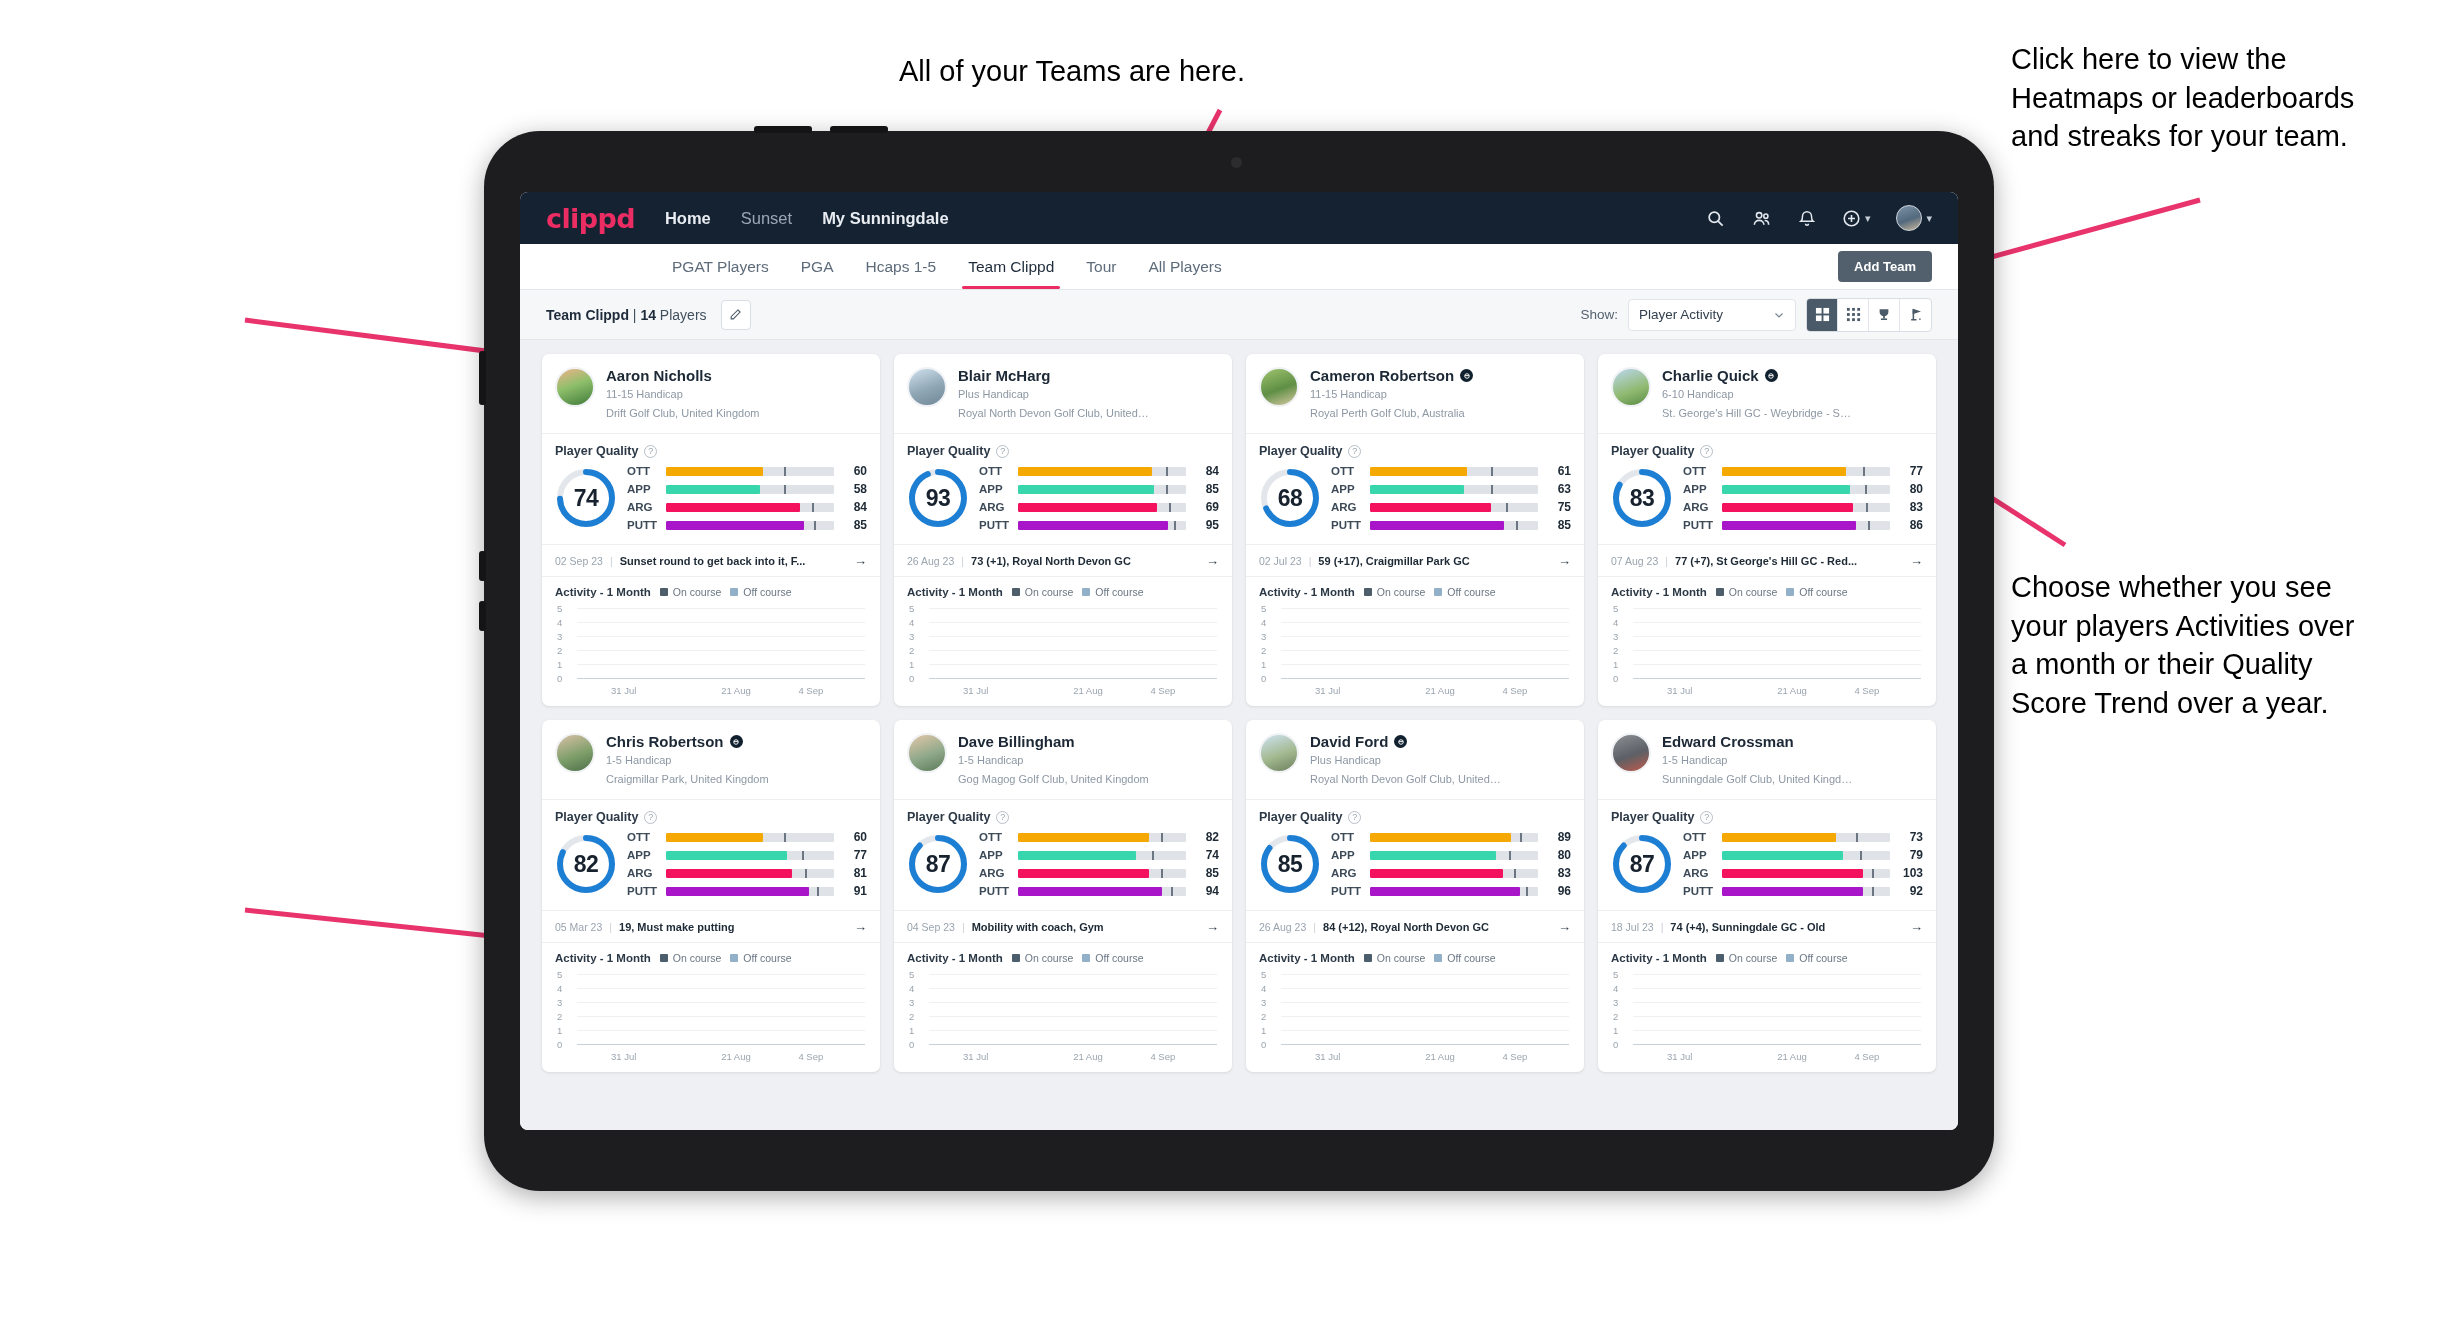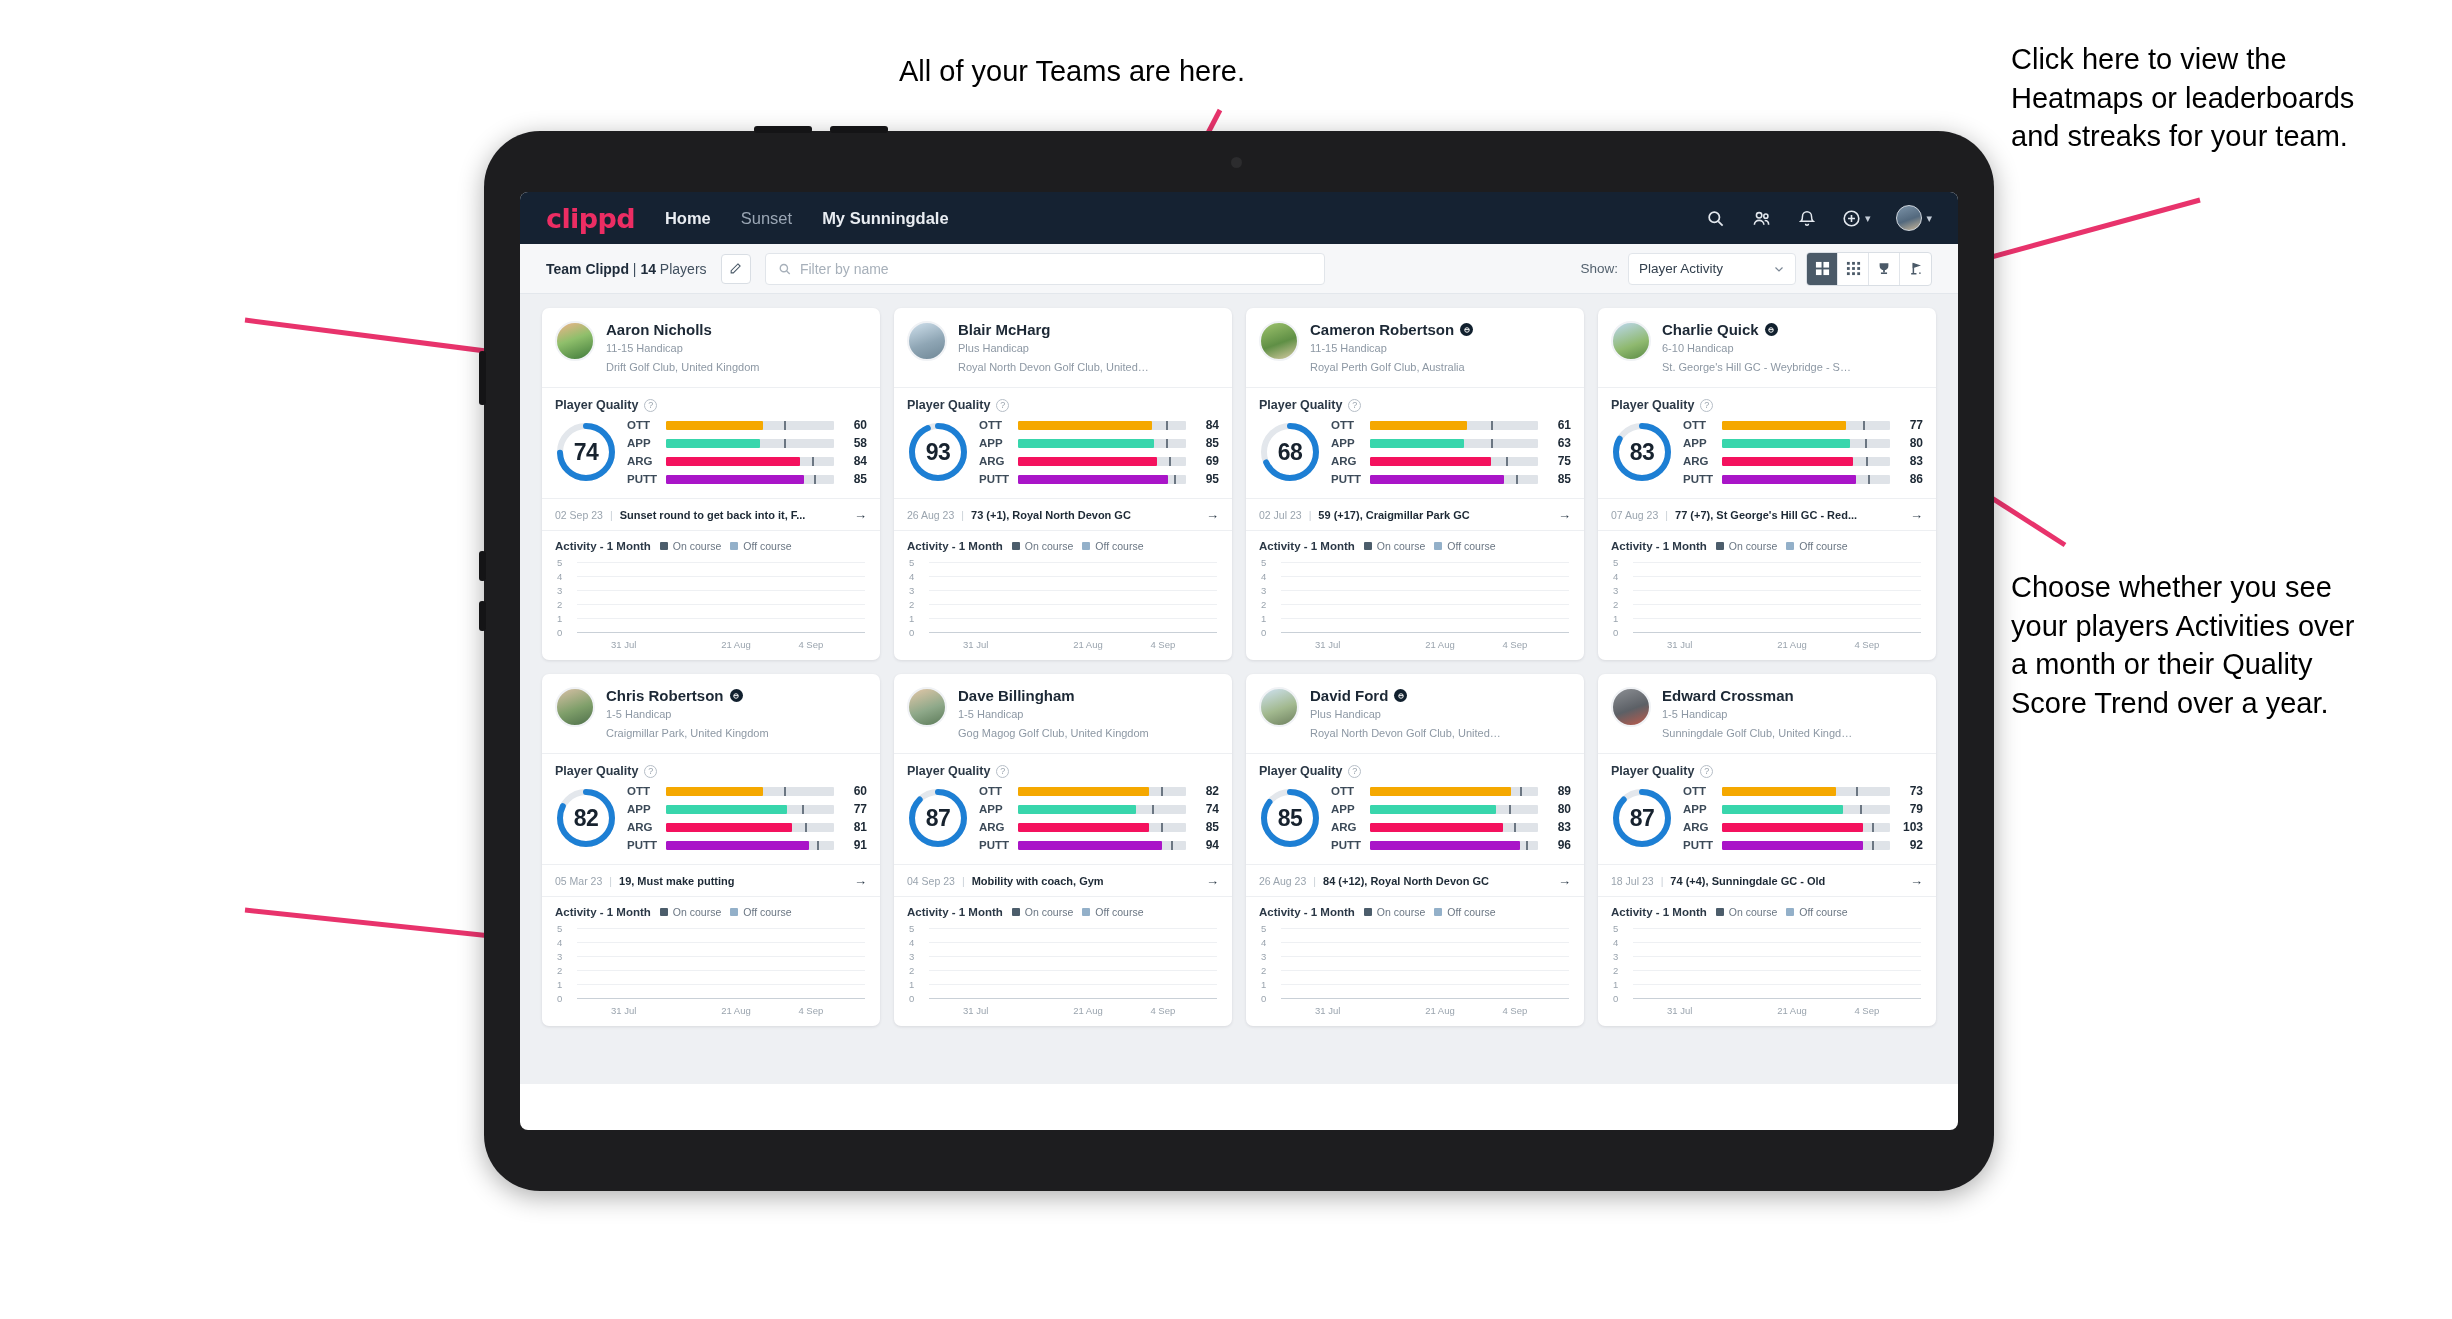--- a/index.html
+++ b/index.html
@@ -264,39 +264,43 @@
               </svg>
             <span class="chev">▾</span>
           </div>
           <div class="icon-btn">
             <div class="avatar-sm"></div>
             <span class="chev">▾</span>
           </div>
         </div>
       </div>
 
+      <div class="tabstrip">
+        <div class="tabstrip-inner">
+          <div class="tab">PGAT Players</div>
+          <div class="tab">PGA</div>
+          <div class="tab">Hcaps 1-5</div>
+          <div class="tab active">Team Clippd</div>
+          <div class="tab">Tour</div>
+          <div class="tab">All Players</div>
+        </div>
+        <button class="addteam">Add Team</button>
+      </div>
 
       <div class="filterbar">
         <div class="teamlabel">
           <b>Team Clippd</b>
           <span>|</span>
           <b>14</b>
           <span>Players</span>
         </div>
         <div class="pencil-box">
           <svg width="13" height="13" viewBox="0 0 24 24" fill="none" stroke="#4b5a68" stroke-width="2">
               <path d="M16.5 3.5l4 4L8 20H4v-4z"></path>
             </svg>
-        </div>
-        <div class="searchbox">
-          <svg width="14" height="14" viewBox="0 0 24 24" fill="none" stroke="#a7b0ba" stroke-width="2.4">
-              <circle cx="10.5" cy="10.5" r="6.5"></circle>
-              <line x1="15.5" y1="15.5" x2="21" y2="21"></line>
-            </svg>
-          <input type="text" placeholder="Filter by name" style="">
         </div>
         <div class="showwrap">
           <div class="showlabel">Show:</div>
           <div class="select">
             <span class="sv">Player Activity</span>
             <svg width="12" height="12" viewBox="0 0 24 24" fill="none" stroke="#7a8694" stroke-width="2.4">
                 <polyline points="5,9 12,16 19,9"></polyline>
               </svg>
           </div>
           <div class="viewgroup">

